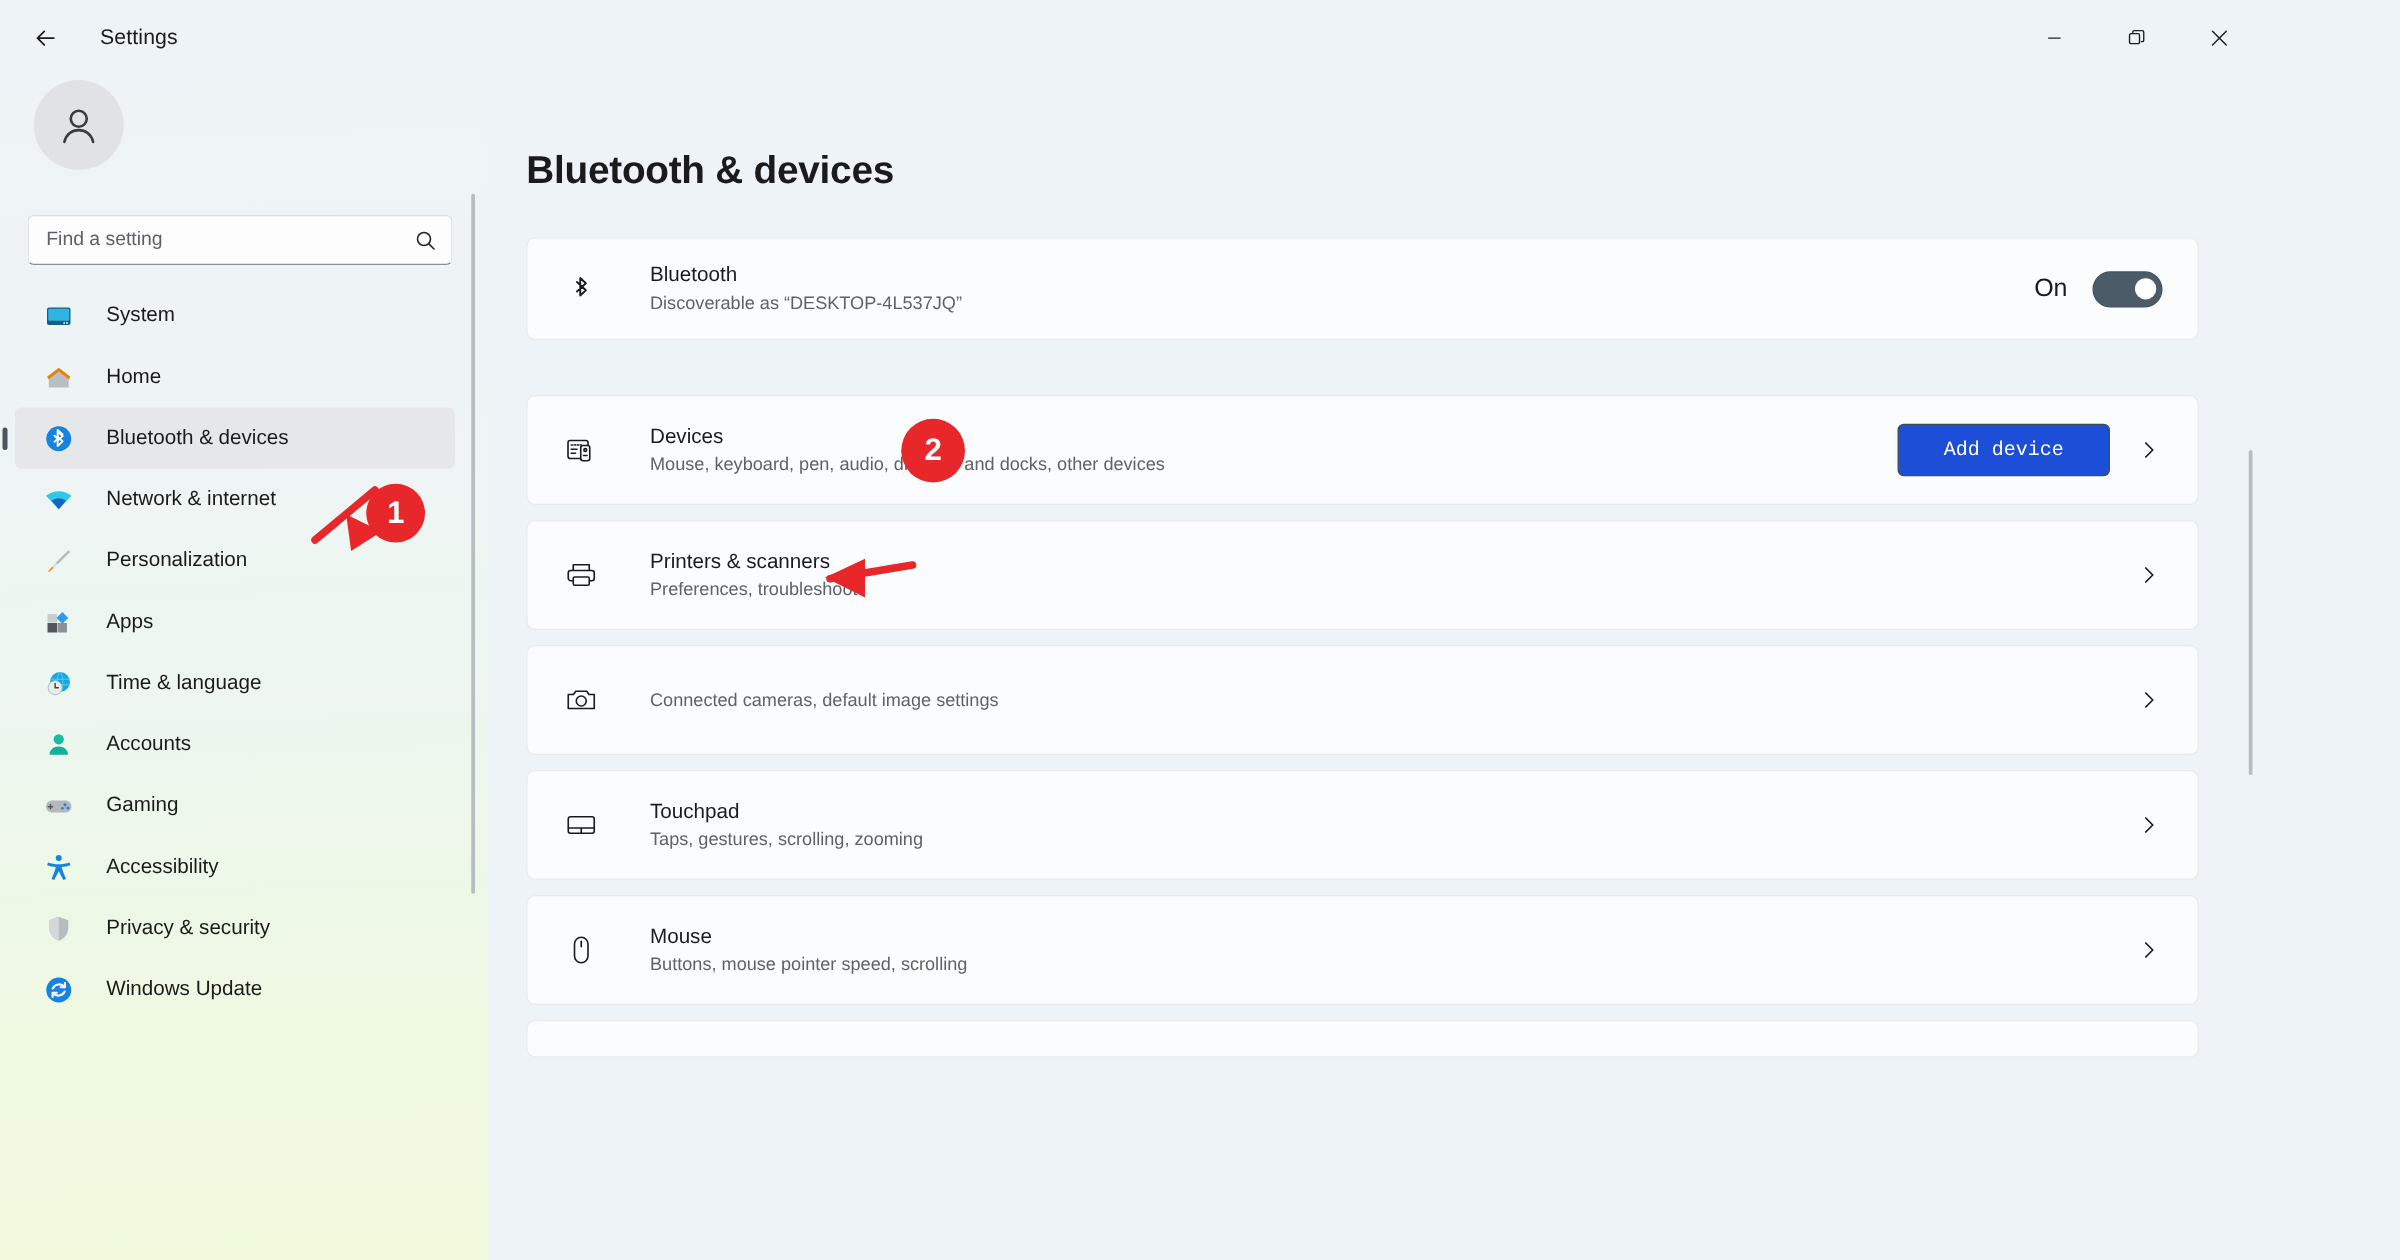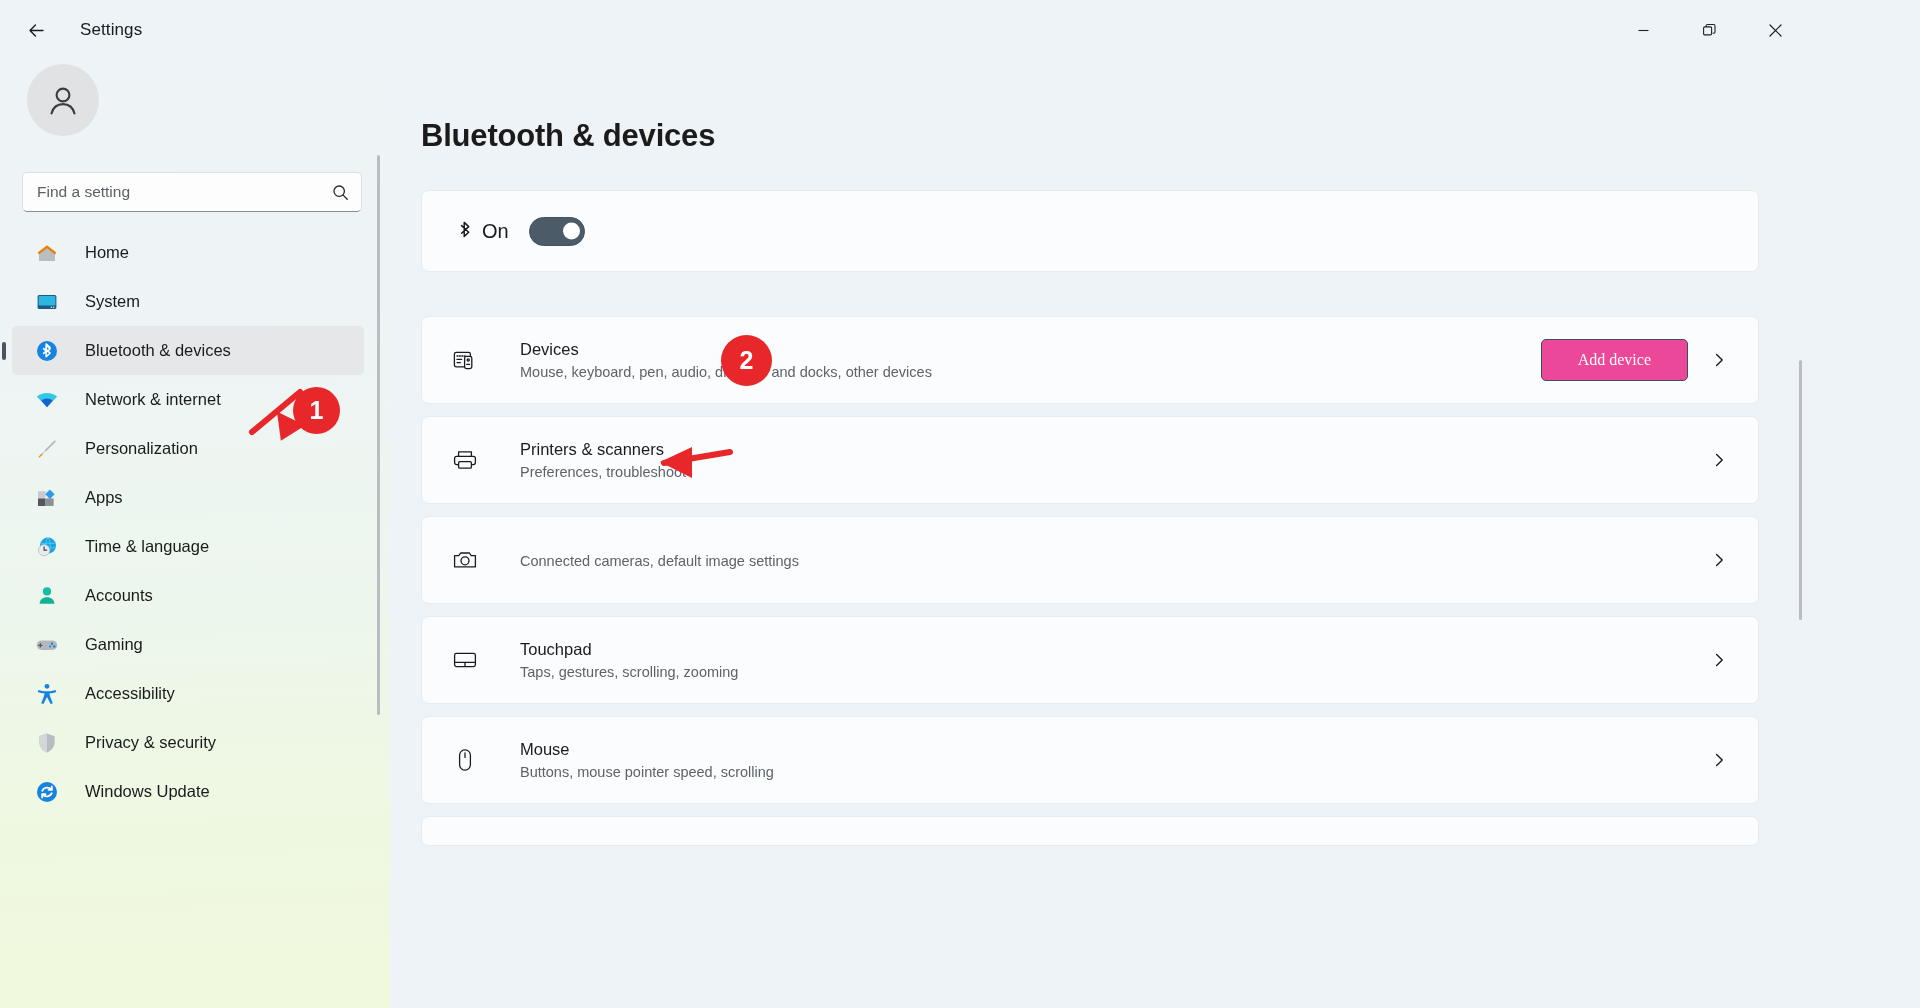--- a/index.html
+++ b/index.html
@@ -88,22 +88,22 @@
   .toggle-label { font-size: 20px; color: #1b1b1b; }
   .toggle {
     width: 56px; height: 29px; border-radius: 15px; background: #4c5b68;
     position: relative; border: 1px solid #44525e;
   }
   .toggle .knob {
     position: absolute; right: 4px; top: 50%; transform: translateY(-50%);
     width: 17px; height: 17px; border-radius: 50%; background: #ffffff;
   }
   .add-btn {
-    background: #ec4899; color: #ffffff; border: 1px solid #414e58; border-radius: 5px;
-    height: 42px; padding: 0 36px; font-size: 16px; font-family: Liberation Serif, serif;
+    background: #1d4ed8; color: #ffffff; border: 1px solid #414e58; border-radius: 5px;
+    height: 42px; padding: 0 36px; font-size: 16px; font-family: Liberation Mono, monospace;
     display: flex; align-items: center; justify-content: center; white-space: nowrap; margin-left: 32px;
   }
   .chev { width: 34px; display: flex; align-items: center; justify-content: center; color: #1b1b1b; margin-left: 14px; }
 
   .main-sb {
     position: absolute; right: 6px; top: 300px; width: 3px; height: 260px;
     background: #b9bdc1; border-radius: 2px;
   }
 
   
@@ -168,40 +168,40 @@
               <path d="M11.1 11.1l4.1 4.1" stroke-linecap="round"></path>
           </svg>
         </span>
       </div>
 
       <div class="navlist">
 
         <div class="navitem">
           <span class="nav-ico">
             <svg width="24" height="24" viewBox="0 0 24 24">
-              <path d="M4 20v-9l8-6.2 8 6.2v9z" fill="#b9bec2"></path>
-              <path d="M2.6 11.4L12 4.2l9.4 7.2-1.5 2L12 7.2 4.1 13.4z" fill="#e8820c"></path>
-            </svg>
-          </span>
-          <span class="nav-label">Home</span>
-        </div>
-
-        <div class="navitem">
-          <span class="nav-ico">
-            <svg width="24" height="24" viewBox="0 0 24 24">
               <rect x="2.6" y="5" width="18.8" height="14" rx="1.6" fill="#1c5a87"></rect>
               <rect x="3.6" y="6" width="16.8" height="9.6" rx="1" fill="#2fb6e0"></rect>
               <rect x="3.6" y="6" width="16.8" height="9.6" rx="1" fill="none"></rect>
               <circle cx="16.4" cy="17.3" r=".8" fill="#cfe9f5"></circle>
                 <circle cx="18.6" cy="17.3" r=".8" fill="#cfe9f5"></circle>
             </svg>
           </span>
           <span class="nav-label">System</span>
         </div>
 
+        <div class="navitem">
+          <span class="nav-ico">
+            <svg width="24" height="24" viewBox="0 0 24 24">
+              <path d="M4 20v-9l8-6.2 8 6.2v9z" fill="#b9bec2"></path>
+              <path d="M2.6 11.4L12 4.2l9.4 7.2-1.5 2L12 7.2 4.1 13.4z" fill="#e8820c"></path>
+            </svg>
+          </span>
+          <span class="nav-label">Home</span>
+        </div>
+
         <div class="navitem selected">
           <span class="nav-ico">
             <svg width="24" height="24" viewBox="0 0 24 24">
               <circle cx="12" cy="12" r="10" fill="#1683e0"></circle>
               <path d="M11.1 6.2l4 3.7-4 3.6V4.9l4 3.7" fill="none" stroke="#fff" stroke-width="1.5" stroke-linejoin="round" stroke-linecap="round"></path>
               <path d="M11.1 10.4l4 3.7-4 3.7v-8.6" fill="none" stroke="#fff" stroke-width="1.5" stroke-linejoin="round" stroke-linecap="round"></path>
               <path d="M8.6 9.6l2.5 2.3M8.6 14.4l2.5-2.3" stroke="#fff" stroke-width="1.5" stroke-linecap="round"></path>
             </svg>
           </span>
           <span class="nav-label">Bluetooth &amp; devices</span>
@@ -316,20 +316,24 @@
       <div class="page-title">Bluetooth &amp; devices</div>
 
       <div class="cards">
 
         <div class="card bt">
           <span class="card-ico">
             <svg width="26" height="26" viewBox="0 0 26 26" fill="none" stroke="currentColor" stroke-width="1.5" stroke-linejoin="round" stroke-linecap="round">
               <path d="M9.6 7.6l7.1 6.6-4.5 4.2V4.4l4.5 4.2-7.1 6.6"></path>
             </svg>
           </span>
+          <div class="card-text">
+            <div class="card-title">Bluetooth</div>
+            <div class="card-sub">Discoverable as “DESKTOP-4L537JQ”</div>
+          </div>
           <div class="toggle-wrap">
             <span class="toggle-label">On</span>
             <div class="toggle">
                 <span class="knob"></span>
               </div>
           </div>
         </div>
 
         <div class="card row">
           <span class="card-ico">

